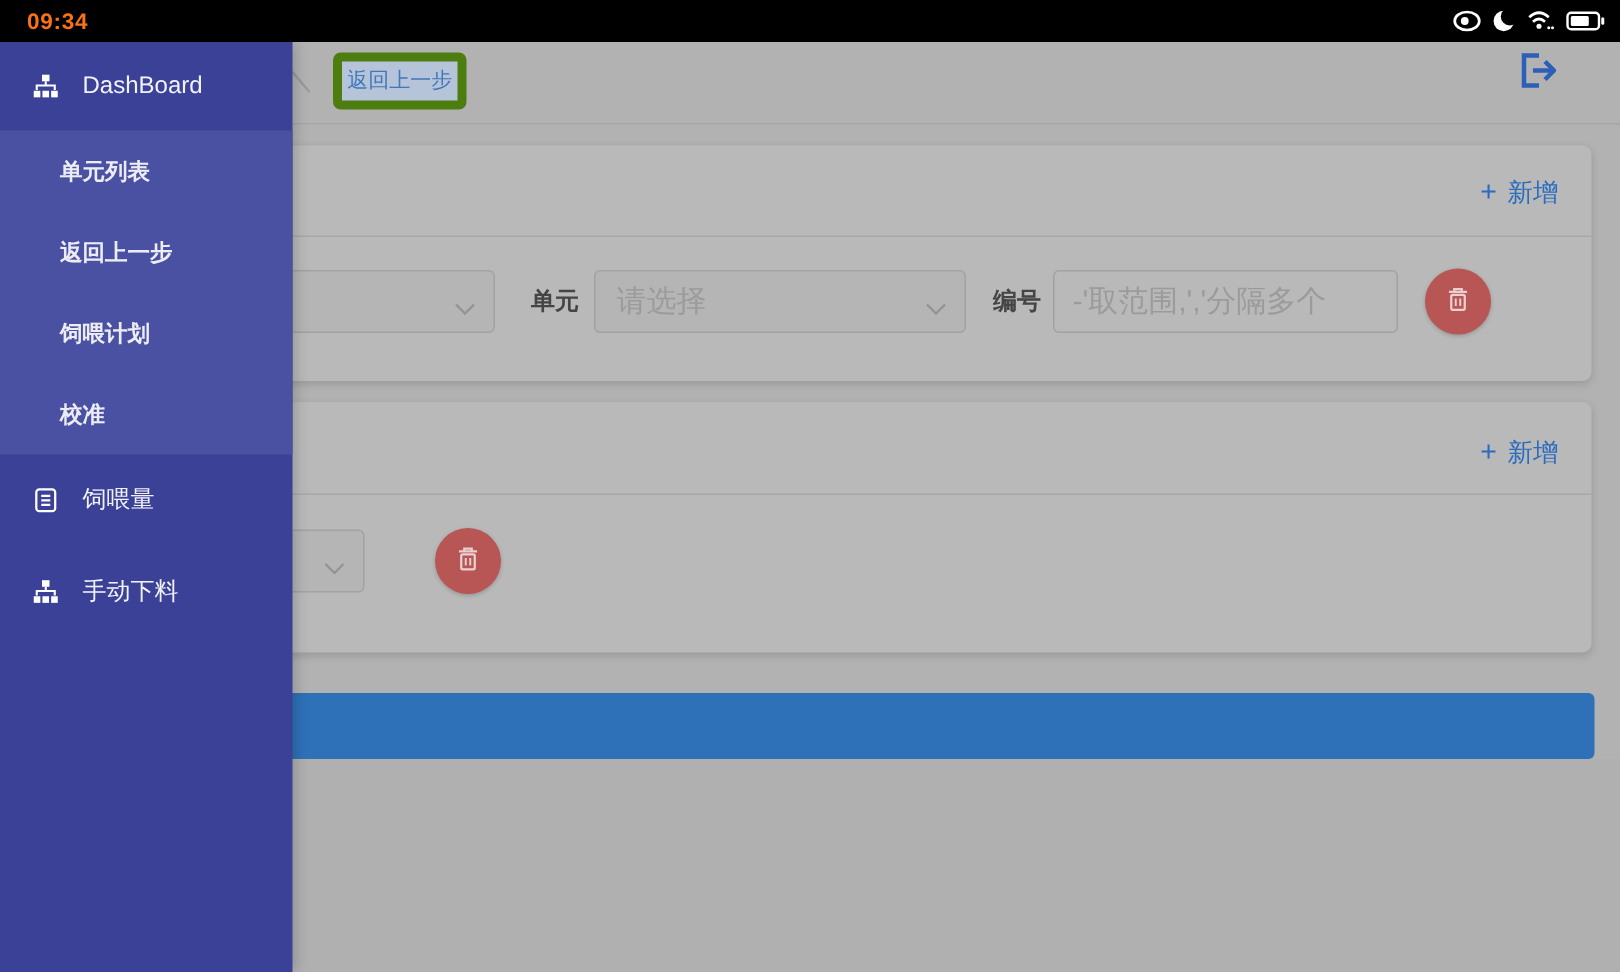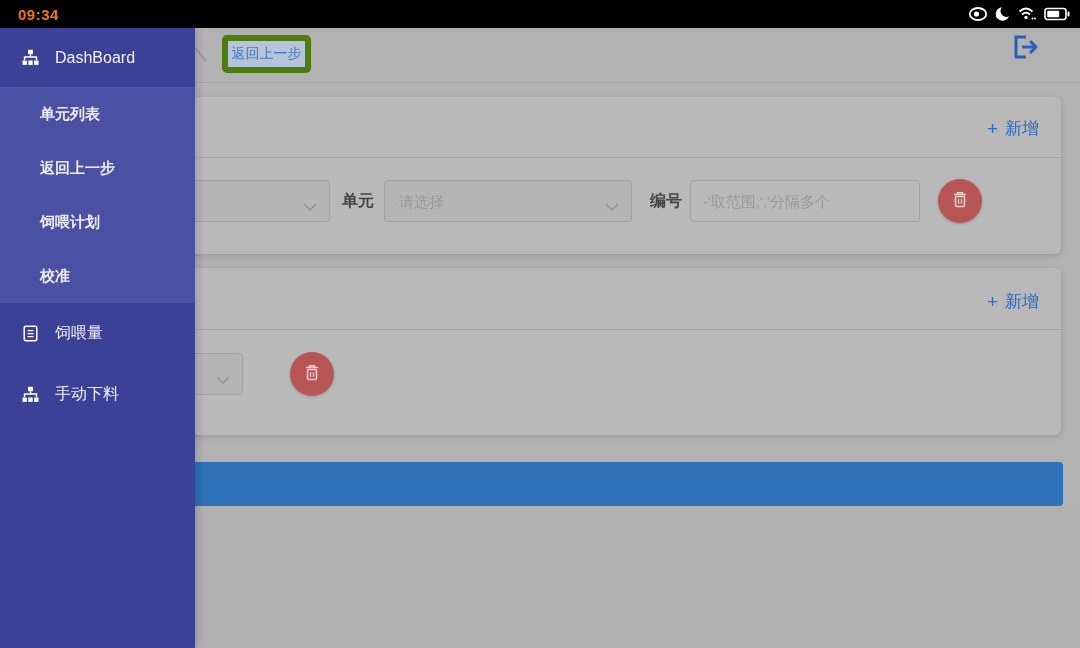--- a/index.html
+++ b/index.html
@@ -45,21 +45,21 @@
   .add-plus { font-size:19px; line-height:1; font-weight:400; }
   .card-divider { position:absolute; left:0; right:0; height:1px; background:#a8a8a8; }
   .card1 .card-divider { top:60px; }
   .card2 .card-divider { top:61px; }
   .form-row { position:absolute; left:43px; display:flex; align-items:center; }
   .card1 .form-row { top:82px; }
   .card2 .form-row { top:84px; }
 
   .sel { position:relative; height:42px; border:1px solid #a2a2a2; border-radius:4px; background:#b5b5b5; }
   .sel input, .txt input { width:100%; height:100%; border:none; outline:none; background:transparent;
-    font-size:15px; color:#7f1d1d; padding:0 30px 0 14px; font-family:inherit; }
+    font-size:20px; color:#7f1d1d; padding:0 30px 0 14px; font-family:inherit; }
   .txt input { padding:0 12px; }
   .txt { position:relative; height:42px; border:1px solid #a2a2a2; border-radius:4px; background:#b9b9b9; }
   .sel .chev { position:absolute; right:12px; top:50%; margin-top:-4px; }
   ::placeholder { color:#9b9b9b; opacity:1; }
   .fld-label { font-size:16px; font-weight:700; color:#454545; white-space:nowrap; }
 
   .trash-btn { width:44px; height:44px; border-radius:50%; background:#b85555; border:none;
     display:flex; align-items:center; justify-content:center; cursor:pointer; flex:0 0 auto;
     box-shadow:0 1px 3px rgba(0,0,0,.2); }
 
@@ -137,21 +137,21 @@
     <div class="card-divider"></div>
     <div class="form-row">
       <div class="sel" style="width:270px;">
         <input type="text" readonly="" style="">
         <span class="chev">
           <svg width="14" height="8" viewBox="0 0 14 8">
               <path d="M1 1 L7 7 L13 1" fill="none" stroke="#949494" stroke-width="1.6"></path>
             </svg>
         </span>
       </div>
-      <span class="fld-label" style="margin-left:12px;font-family:Liberation Serif, serif;">单元</span>
+      <span class="fld-label" style="margin-left:24px;font-family:Liberation Serif, serif;">单元</span>
       <div class="sel" style="width:248px; margin-left:10px;">
         <input type="text" readonly="" placeholder="请选择" style="">
         <span class="chev">
           <svg width="14" height="8" viewBox="0 0 14 8">
               <path d="M1 1 L7 7 L13 1" fill="none" stroke="#949494" stroke-width="1.6"></path>
             </svg>
         </span>
       </div>
       <span class="fld-label" style="margin-left:18px;">编号</span>
       <div class="txt" style="width:230px; margin-left:8px;">

